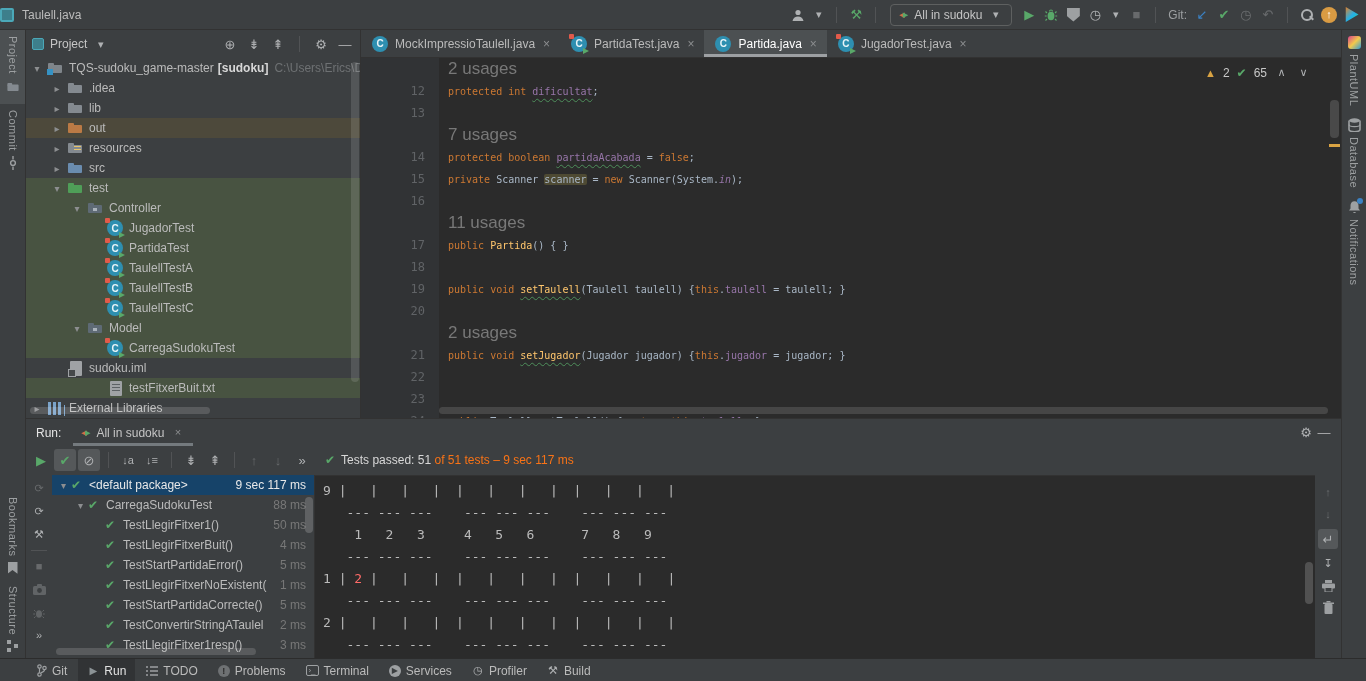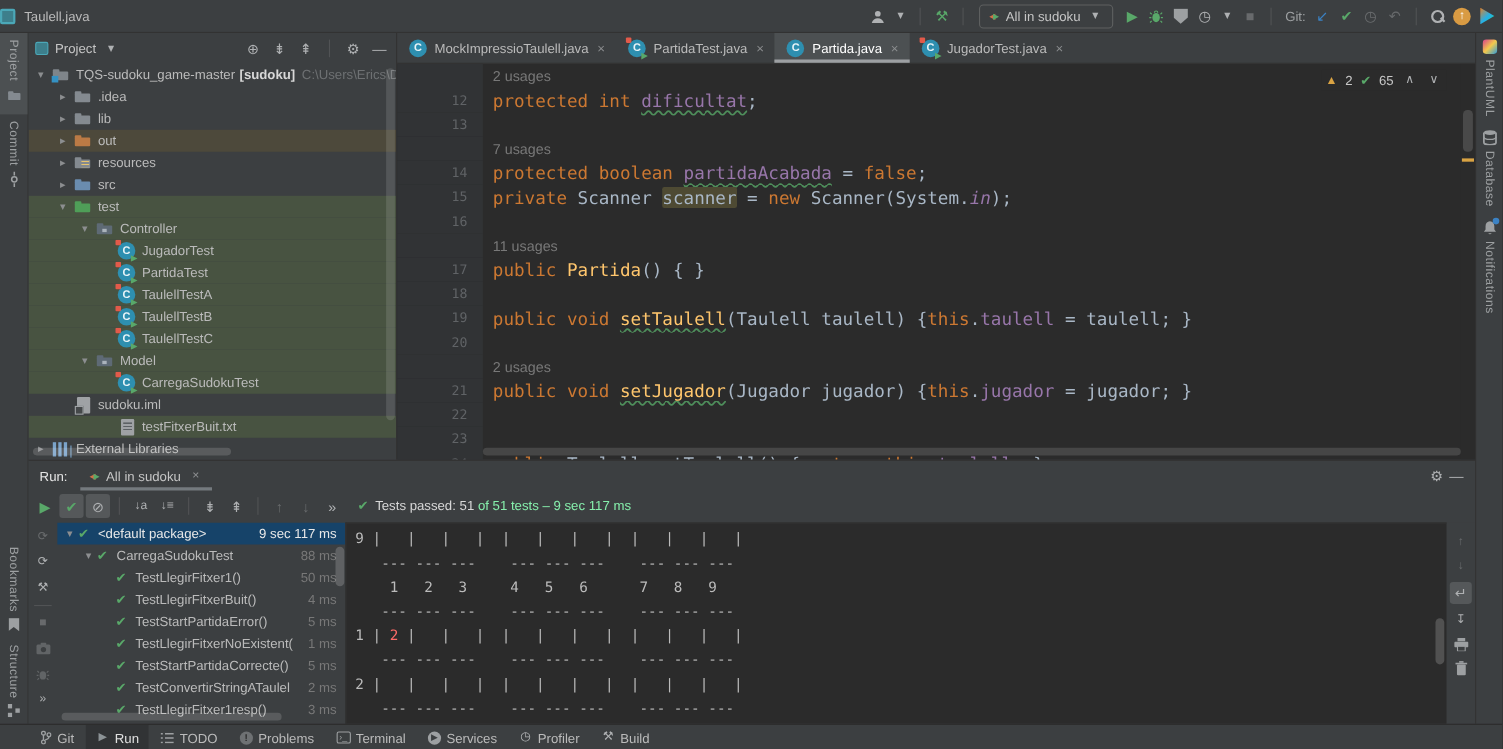--- a/index.html
+++ b/index.html
@@ -87,22 +87,22 @@
   
   .editor { position:absolute; left:361px; top:30px; width:980px; height:388px; background:#2b2b2b; }
   .etabs { height:28px; background:#3c3f41; border-bottom:1px solid #323232; display:flex; align-items:stretch; }
   .etab { display:flex; align-items:center; gap:6px; padding:0 10px; color:#bbbbbb; cursor:default; }
   .etab.active { background:#4c5052; color:#ffffff; box-shadow:inset 0 -3px 0 #9da0a3; }
   .etab .close { color:#8c8e90; font-size:12px; margin-left:2px; }
   .code { position:relative; height:360px; overflow:hidden; }
   .eline { height:22px; display:flex; align-items:center; }
   .gut { width:78px; flex:none; height:22px; background:#313335; color:#606366; text-align:right;
          padding-right:14px; font-family:"DejaVu Sans Mono", monospace; font-size:12px; line-height:22px; }
-  .ctext { padding-left:9px; font-family:"DejaVu Sans Mono", monospace; font-size:16px; white-space:pre; color:#a9b7c6; }
-  .ctext.inlay { font-family:"Liberation Sans", sans-serif; font-size:13px; color:#787878; }
+  .ctext { padding-left:9px; font-family:"DejaVu Sans Mono", monospace; font-size:10px; white-space:pre; color:#a9b7c6; }
+  .ctext.inlay { font-family:"Liberation Sans", sans-serif; font-size:17px; color:#787878; }
   .s-kw { color:#cc7832; } .s-field { color:#9876aa; } .s-method { color:#ffc66d; } .s-pl { color:#a9b7c6; }
   .wavy { text-decoration:underline wavy #4e8f5b; text-underline-offset:3px; }
   .hl { background:#4e4a33; border-radius:2px; }
   .it { font-style:italic; }
   .inspect-widget { position:absolute; right:26px; top:5px; display:flex; align-items:center; gap:7px;
                     font-size:12px; color:#c8c8c8; background:#2b2b2b; padding:2px 4px; }
   .warn-tri { color:#d9a343; font-size:11px; }
   .estripe { position:absolute; right:0; top:0; width:13px; height:360px; background:#2b2b2b; }
   .estripe .thumb { position:absolute; left:2px; top:42px; width:9px; height:38px; background:rgba(164,164,164,.25); border-radius:4px; }
   .estripe .tick { position:absolute; left:1px; top:86px; width:11px; height:3px; background:#d9a343; }
@@ -113,21 +113,21 @@
   .run-header { height:27px; display:flex; align-items:center; padding-left:10px; }
   .run-header .rlabel { color:#e5e5e5; margin-right:12px; }
   .run-tab { display:flex; align-items:center; gap:6px; height:27px; padding:0 8px; box-shadow:inset 0 -3px 0 #747a7e; color:#c5c5c5; }
   .run-header .hspacer { flex:1; }
   .run-toolbar { height:28px; display:flex; align-items:center; gap:2px; padding-left:4px; }
   .tbtn { display:inline-flex; align-items:center; justify-content:center; width:22px; height:22px; border-radius:3px;
           font-size:13px; color:#afb1b3; flex:none; }
   .tbtn.toggled { background:#55585a; }
   .status-line { margin-left:10px; display:flex; align-items:center; gap:6px; white-space:nowrap; }
   .status-line .strong { color:#d8d8d8; }
-  .status-line .rest { color:#86efac; }
+  .status-line .rest { color:#f97316; }
   .run-content { position:absolute; left:0; top:56px; right:0; bottom:0; display:flex; }
   .run-vtools { width:26px; flex:none; display:flex; flex-direction:column; align-items:center; gap:8px; padding-top:6px; }
   .run-vtools .dvd { width:16px; height:1px; background:#515355; }
   .ttree { width:262px; flex:none; position:relative; overflow:hidden; }
   .ttree-row { height:20px; display:flex; align-items:center; white-space:nowrap; overflow:hidden; padding-right:8px; cursor:default; }
   .ttree-row.selected { background:#164369; }
   .ttree-row .chev { width:15px; color:#8c8e90; font-size:10px; text-align:center; flex:none; }
   .ttree-row .chk { color:#59a869; font-size:12px; width:16px; flex:none; }
   .ttree-row .tlabel { margin-left:2px; color:#bbbbbb; overflow:hidden; flex:1; }
   .ttree-row.selected .tlabel, .ttree-row.selected .ttime { color:#e8e8e8; }

